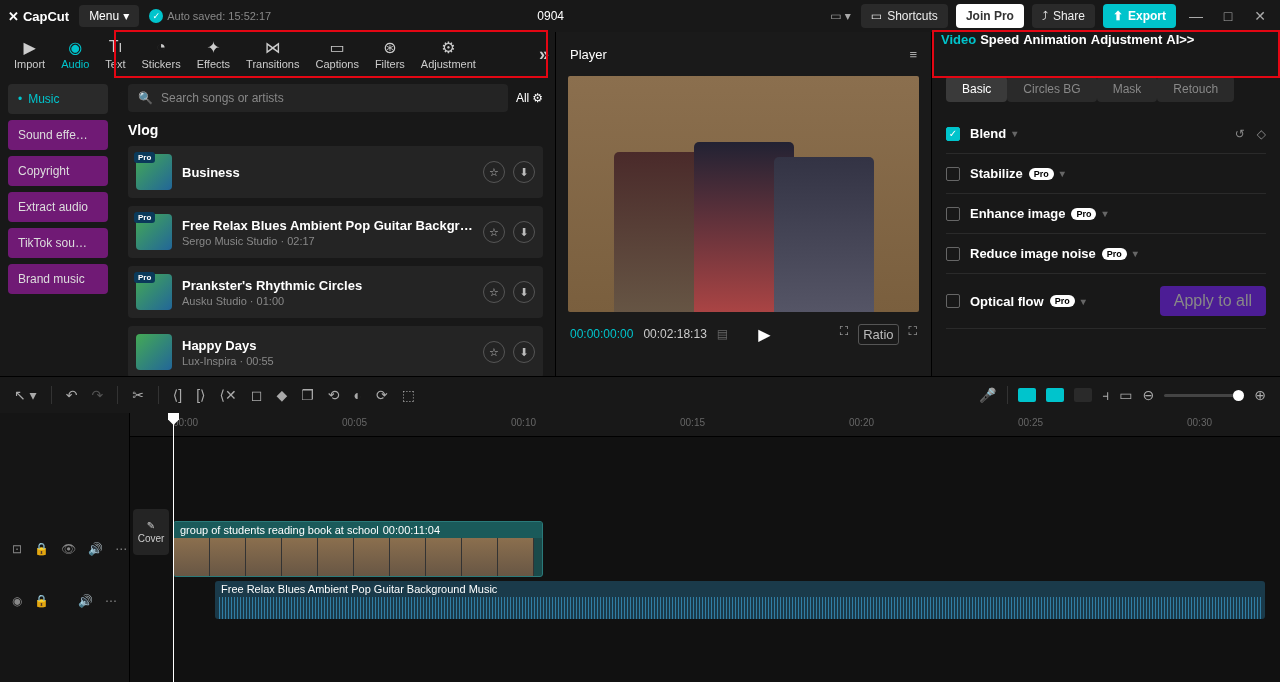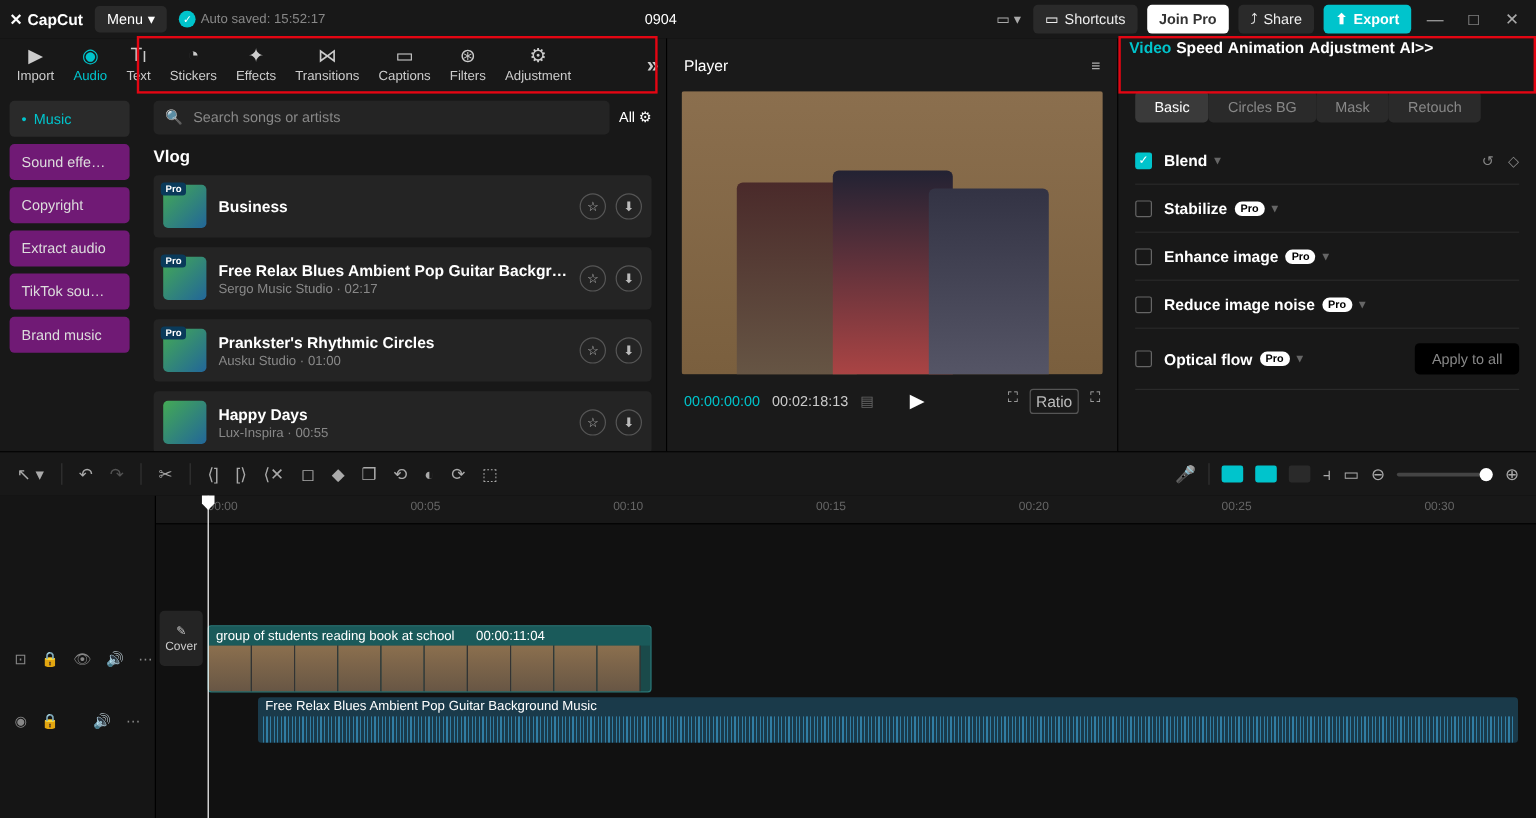--- a/index.html
+++ b/index.html
@@ -64,41 +64,41 @@
 .stab{padding:6px 16px;background:#2a2a2a;color:#888;font-size:12px;cursor:pointer;border-radius:4px}
 .stab.active{background:#3a3a3a;color:#fff}
 .stab+.stab{margin-left:0}
 .prop-list{padding:4px 14px}
 .prop-row{display:flex;align-items:center;padding:12px 0;border-bottom:1px solid #2a2a2a}
 .chk{width:14px;height:14px;border:1px solid #666;border-radius:2px;margin-right:10px;display:flex;align-items:center;justify-content:center;font-size:10px}
 .chk.on{background:#00c4cc;border-color:#00c4cc;color:#fff}
 .prop-label{color:#fff;font-size:13px;font-weight:600;flex:1;display:flex;align-items:center;gap:6px}
 .pro-pill{background:#fff;color:#000;font-size:9px;font-weight:700;padding:1px 5px;border-radius:8px}
 .prop-icons{display:flex;gap:12px;color:#888}
-.apply-btn{background:#000000;color:#888;padding:6px 14px;border-radius:4px;font-size:12px}
+.apply-btn{background:#4c1d95;color:#888;padding:6px 14px;border-radius:4px;font-size:16px}
 .timeline-area{height:306px;background:#111;display:flex;flex-direction:column;border-top:1px solid #000}
 .tl-toolbar{height:36px;background:#181818;display:flex;align-items:center;padding:0 14px;gap:14px}
 .tl-icon{color:#aaa;cursor:pointer;font-size:14px}
 .tl-sep{width:1px;height:18px;background:#333}
 .tl-right{margin-left:auto;display:flex;align-items:center;gap:10px}
 .tl-toggle{width:18px;height:14px;background:#00c4cc;border-radius:2px}
 .tl-toggle.off{background:#2a2a2a}
 .zoom-slider{width:80px;height:3px;background:#444;border-radius:2px;position:relative}
 .zoom-thumb{position:absolute;right:0;top:-4px;width:11px;height:11px;background:#fff;border-radius:50%}
 .tl-body{flex:1;display:flex;overflow:hidden}
 .tl-left{width:130px;background:#151515;border-right:1px solid #000}
 .tl-tracks{flex:1;position:relative;overflow:hidden}
 .ruler{height:24px;background:#181818;position:relative;border-bottom:1px solid #000}
 .tick{position:absolute;top:4px;color:#666;font-size:10px}
 .playhead{position:absolute;left:43px;top:0;bottom:0;width:1px;background:#fff;z-index:5}
 .playhead::before{content:'';position:absolute;top:-2px;left:-5px;width:11px;height:14px;background:#fff;clip-path:polygon(0 0,100% 0,100% 60%,50% 100%,0 60%)}
 .track-row{height:60px;display:flex;align-items:center;position:relative}
 .cover-btn{width:36px;height:46px;background:#242424;border-radius:4px;display:flex;flex-direction:column;align-items:center;justify-content:center;gap:2px;color:#ccc;font-size:10px;margin-left:auto}
 .clip{position:absolute;height:56px;background:#1a4a4a;border:1px solid #2a7a7a;border-radius:3px;overflow:hidden;top:2px}
-.clip-header{background:#1a5a5a;padding:2px 6px;color:#fff;font-size:11px;display:flex;gap:18px}
+.clip-header{background:#1a5a5a;padding:2px 6px;color:#fff;font-size:11px;display:flex;gap:4px}
 .clip-thumbs{display:flex;height:40px}
 .clip-thumb{width:36px;height:40px;background:linear-gradient(#8b6f4e,#654);border-right:1px solid #333}
 .audio-clip{position:absolute;height:38px;background:#1a3a4a;border-radius:3px;top:2px;overflow:hidden}
 .audio-label{padding:2px 6px;color:#fff;font-size:11px}
 .waveform{height:22px;margin:0 4px;background:repeating-linear-gradient(90deg,#3a9aca 0,#3a9aca 1px,transparent 1px,transparent 3px);opacity:.7}
 </style>
 </head>
 <body>
 
 <div class="titlebar">

